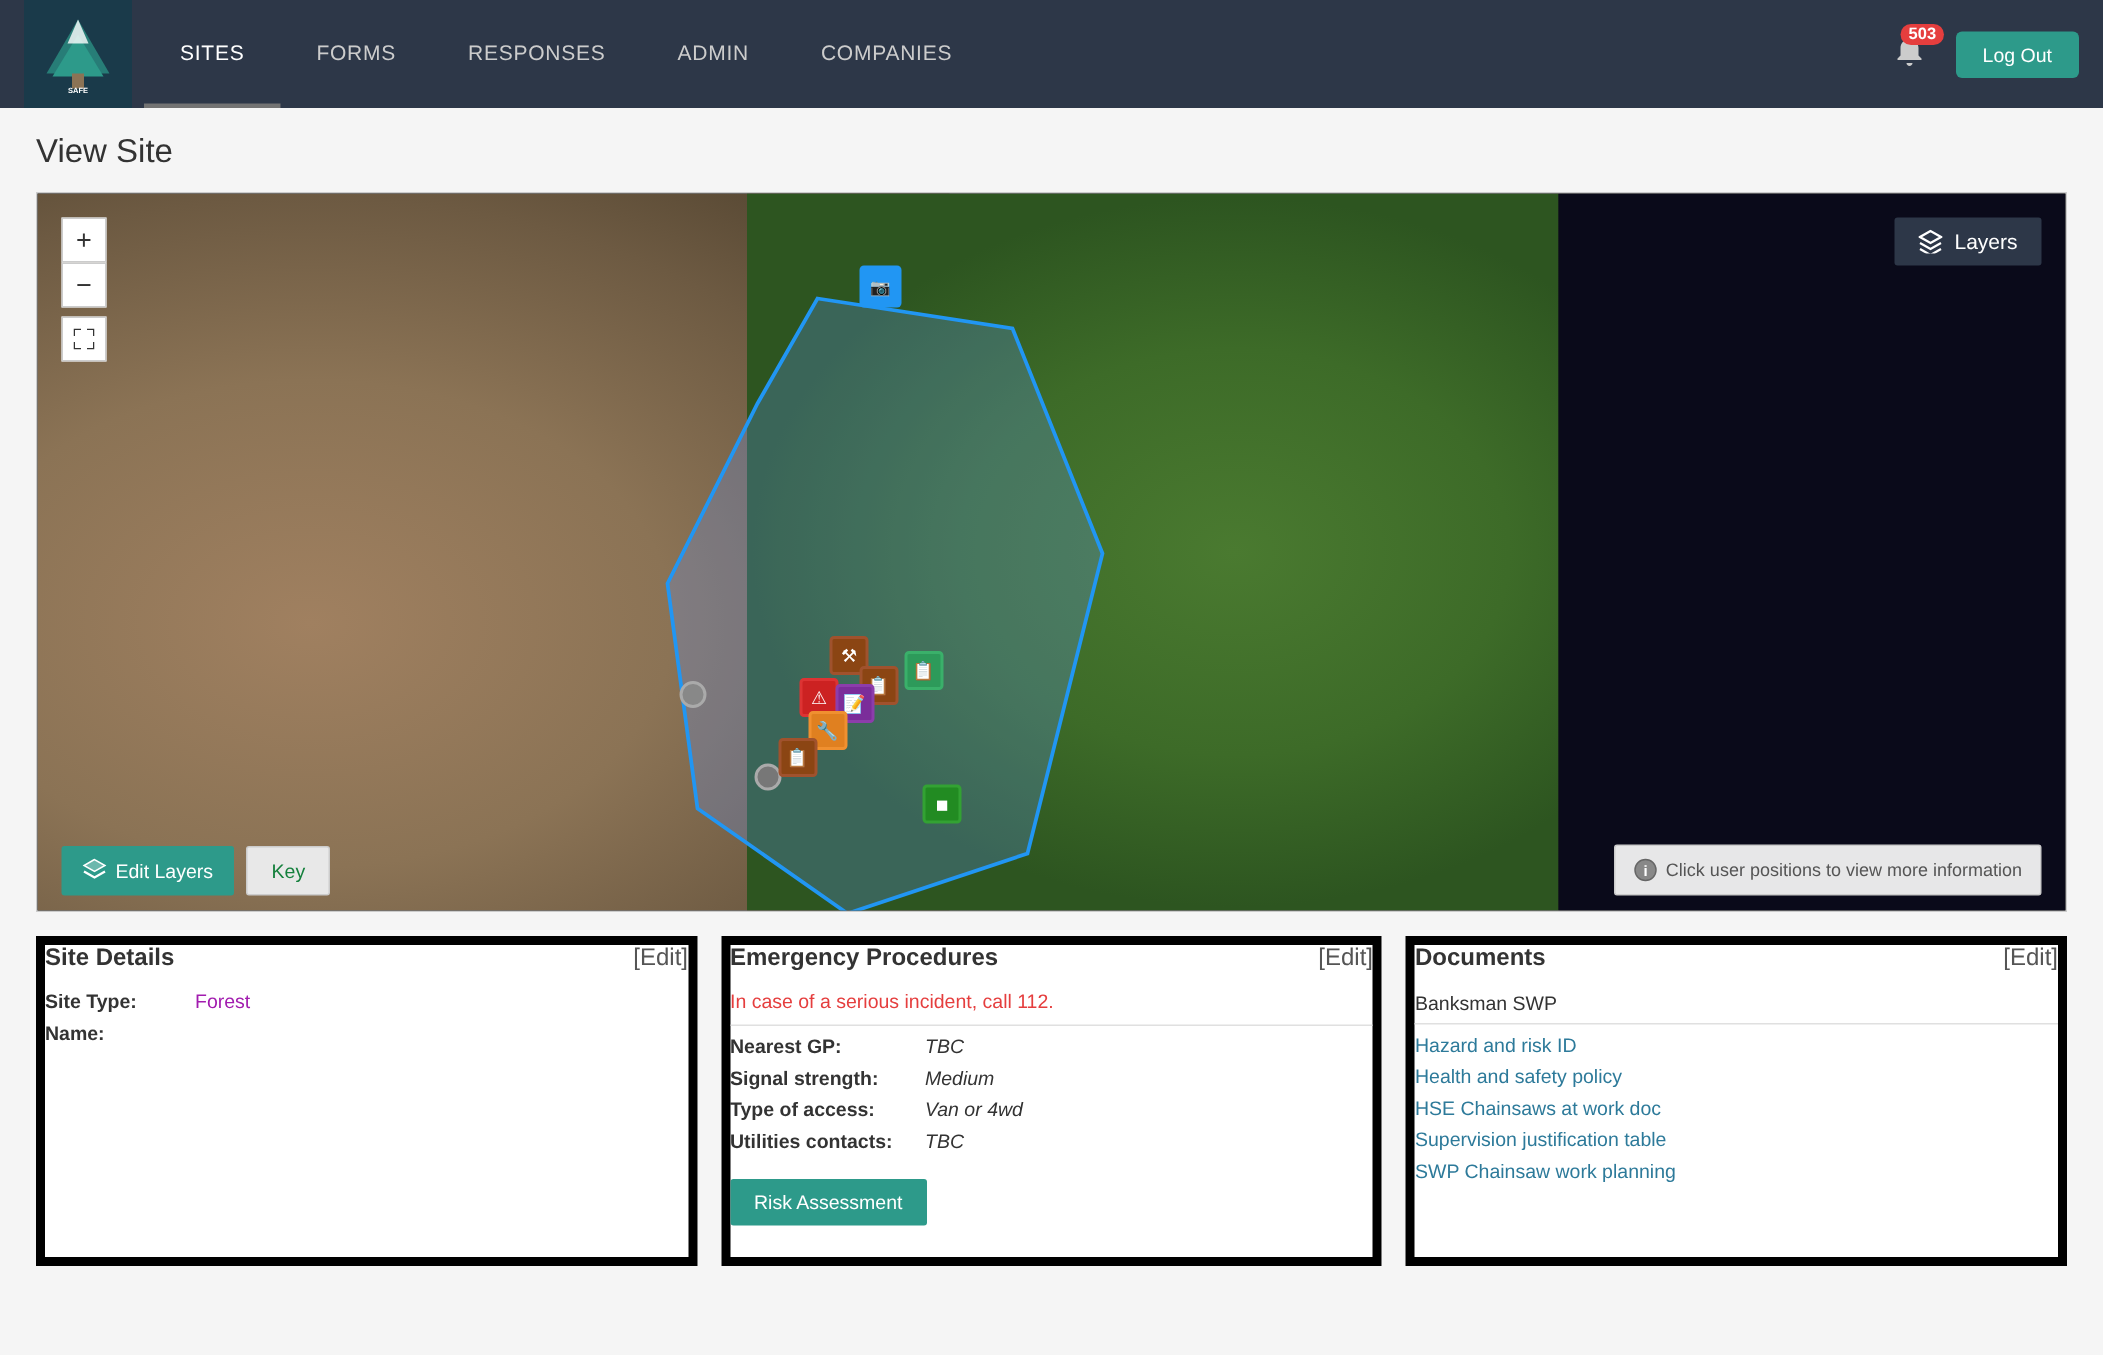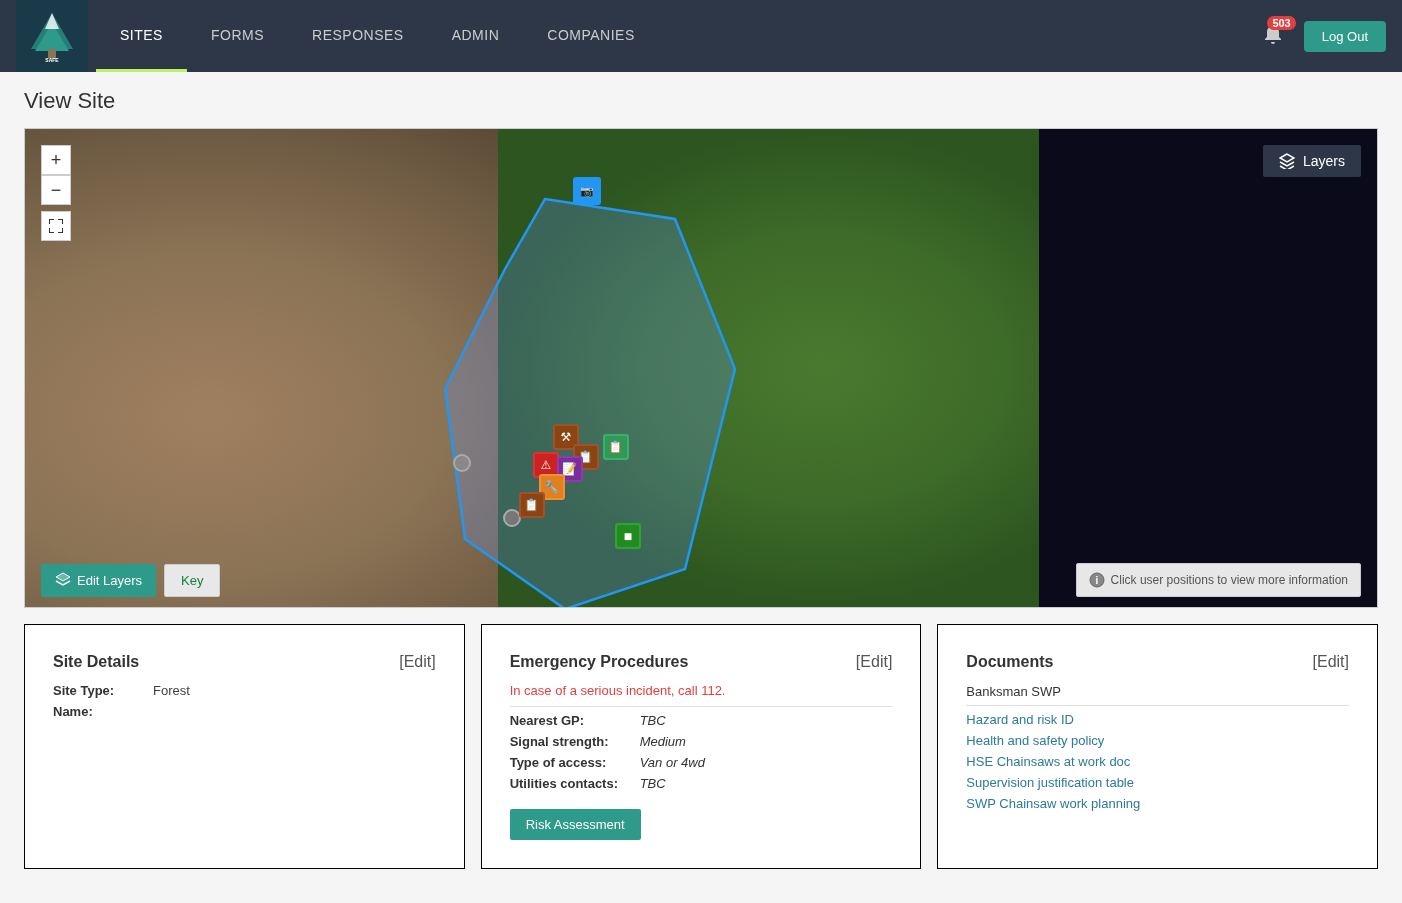--- a/index.html
+++ b/index.html
@@ -37,21 +37,21 @@
       height: 72px;
       display: flex;
       align-items: center;
       font-size: 14px;
       letter-spacing: 0.5px;
       cursor: pointer;
       border-bottom: 3px solid transparent;
     }
     .nav-link.active {
       color: #fff;
-      border-bottom: 3px solid #bef264;
+      border-bottom: 3px solid #737373;
     }
     .nav-right {
       display: flex;
       align-items: center;
       gap: 16px;
     }
     .notif-btn {
       position: relative;
       cursor: pointer;
       background: none;
@@ -203,22 +203,22 @@
 
     
     .panels-row {
       display: grid;
       grid-template-columns: 1fr 1fr 1fr;
       gap: 16px;
       margin-top: 16px;
     }
     .panel {
       background: #fff;
-      border: 1px solid #000000;
-      padding: 28px;
+      border: 6px solid #000000;
+      padding: 0;
       min-height: 220px;
     }
     .panel-header {
       display: flex;
       justify-content: space-between;
       align-items: flex-start;
       margin-bottom: 12px;
     }
     .panel-title {
       font-size: 16px;
@@ -236,21 +236,21 @@
     .detail-row {
       display: flex;
       margin-bottom: 6px;
       font-size: 13px;
     }
     .detail-label {
       font-weight: bold;
       min-width: 100px;
       color: #333;
     }
-    .detail-value { color: #404040; text-align: center; }
+    .detail-value { color: #a21caf; text-align: center; }
 
     
     .emergency-alert {
       color: #e53e3e;
       font-size: 13px;
       margin-bottom: 8px;
     }
     .emerg-row {
       display: flex;
       margin-bottom: 6px;

